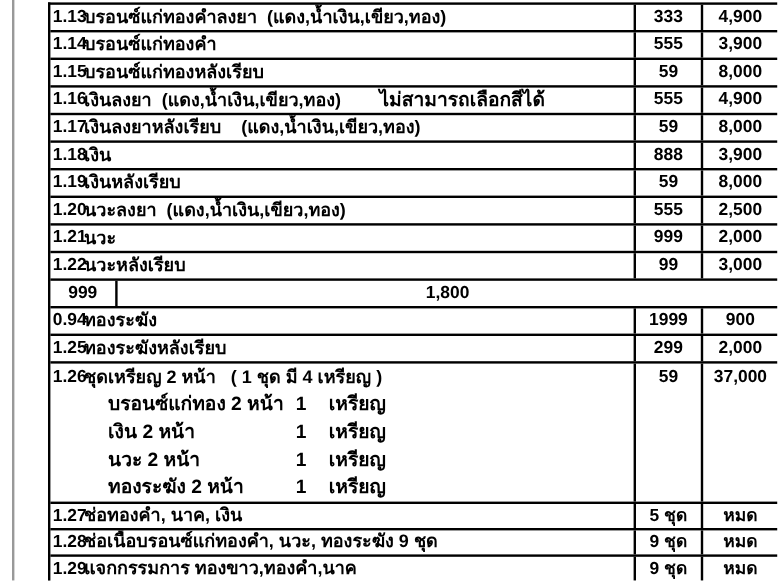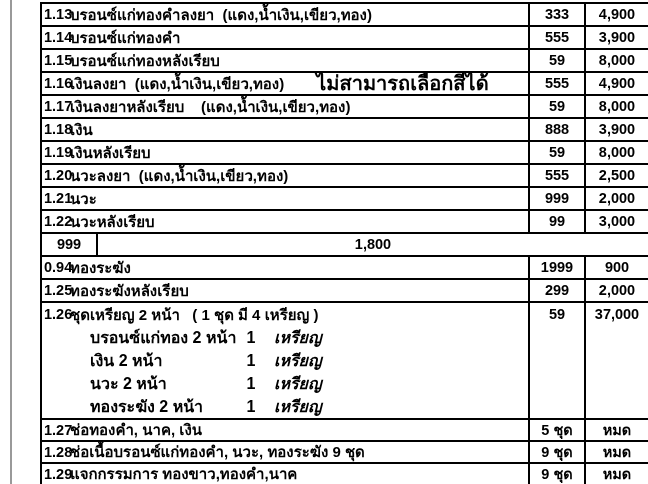--- a/index.html
+++ b/index.html
@@ -23,24 +23,24 @@
   }
   .cell-price{flex:1;text-align:center;overflow:hidden;}
   .main-line{display:flex;height:21px;line-height:21px;}
   .row .cell-qty,.row .cell-price{line-height:21px;font-size:14.5px;}
   .row-short .main-line,.row-short .cell-qty,.row-short .cell-price{height:20px;line-height:20px;}
   .row-block .main-line{height:23px;line-height:23px;}
   .row-block .cell-qty,.row-block .cell-price{line-height:23px;}
   .sub-line{display:flex;height:23px;line-height:23px;padding-left:48px;}
   .sub-name{width:150px;white-space:pre;flex:none;}
   .sub-count{width:22px;text-align:center;flex:none;}
-  .sub-unit{margin-left:12px;white-space:pre;font-style:italic;}
+  .sub-unit{margin-left:12px;white-space:pre;}
   .no{width:21px;padding-left:2px;flex:none;font-size:14.5px;}
   .desc{margin-left:5px;white-space:pre;font-size:15px;}
-  .note{margin-left:32px;white-space:pre;font-size:20px;}
+  .note{margin-left:32px;white-space:pre;font-size:16px;}
   .sub-line{font-size:16px;}
 </style>
 </head>
 <body>
 
 <div class="page">
   <div class="edge-line"></div>
   <div class="price-table">
       <div class="row">
         <div class="cell-desc">

